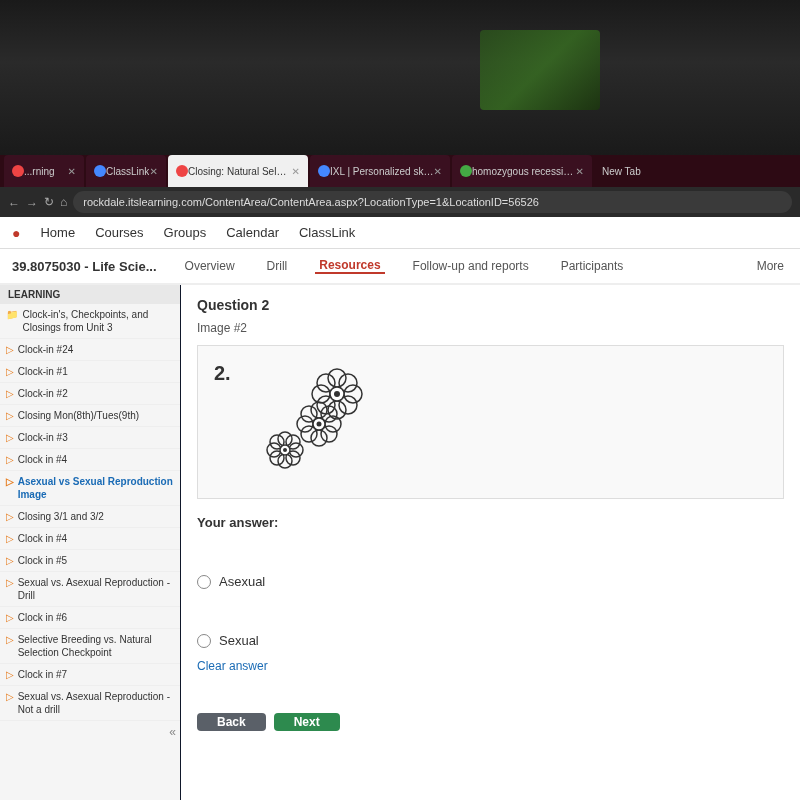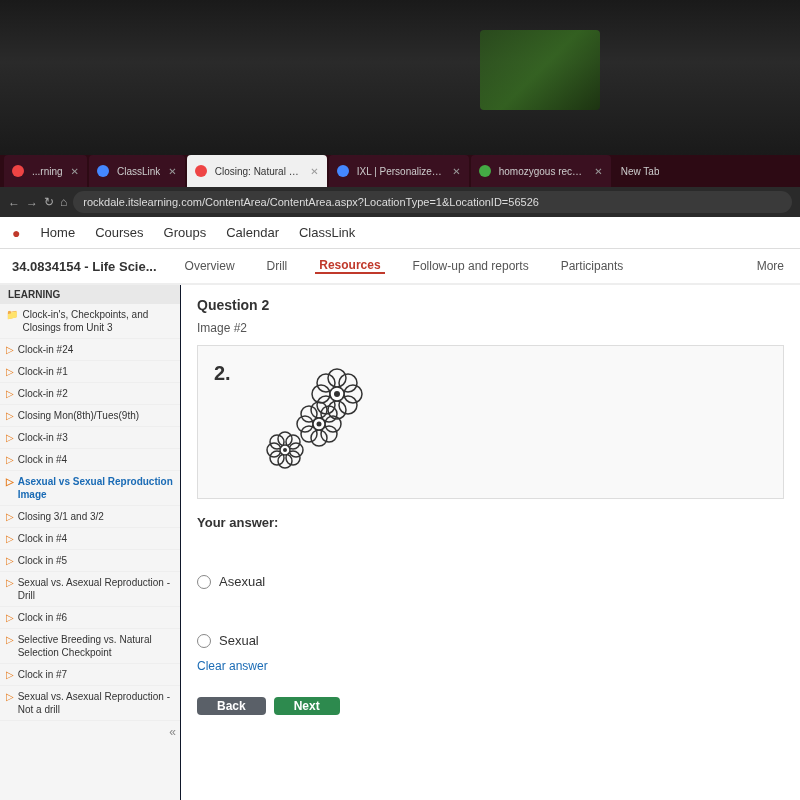--- a/index.html
+++ b/index.html
@@ -43,21 +43,21 @@
       display: flex;
       align-items: center;
       padding: 7px 8px;
       font-size: 11px;
       color: #ccc;
       background: #3a1020;
       border-radius: 4px 4px 0 0;
       margin-right: 2px;
       min-width: 80px;
       max-width: 140px;
-      gap: 8px;
+      gap: 0;
       cursor: pointer;
       position: relative;
     }
     .tab.active {
       background: #f0f0f0;
       color: #333;
     }
     .tab-close {
       font-size: 10px;
       color: #999;
@@ -293,21 +293,21 @@
     .radio-label {
       font-size: 13px;
       color: #333;
     }
     .clear-answer {
       font-size: 12px;
       color: #1a6bb5;
       cursor: pointer;
       text-decoration: none;
       display: inline-block;
-      margin-bottom: 12px;
+      margin-bottom: 28px;
     }
 
     
     .btn-row {
       display: flex;
       gap: 8px;
       margin-top: 8px;
     }
     .btn {
       padding: 2px 20px;
@@ -385,21 +385,21 @@
 <div class="site-nav">
   <span class="site-nav-item brand">●</span>
   <span class="site-nav-item">Home</span>
   <span class="site-nav-item">Courses</span>
   <span class="site-nav-item">Groups</span>
   <span class="site-nav-item">Calendar</span>
   <span class="site-nav-item">ClassLink</span>
 </div>
 
 <div class="course-nav">
-  <span class="course-title">34.0834154 - Life Scie...</span>
+  <span class="course-title">39.8075030 - Life Scie...</span>
   <span class="course-tab">Overview</span>
   <span class="course-tab">Drill</span>
   <span class="course-tab active">Resources</span>
   <span class="course-tab">Follow-up and reports</span>
   <span class="course-tab">Participants</span>
   <span class="course-tab more-btn">More</span>
 </div>
 
 <div class="main-layout">
 

